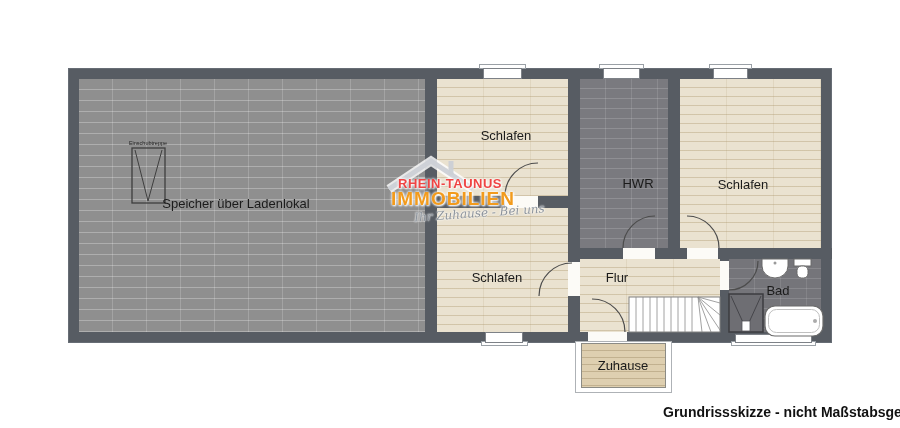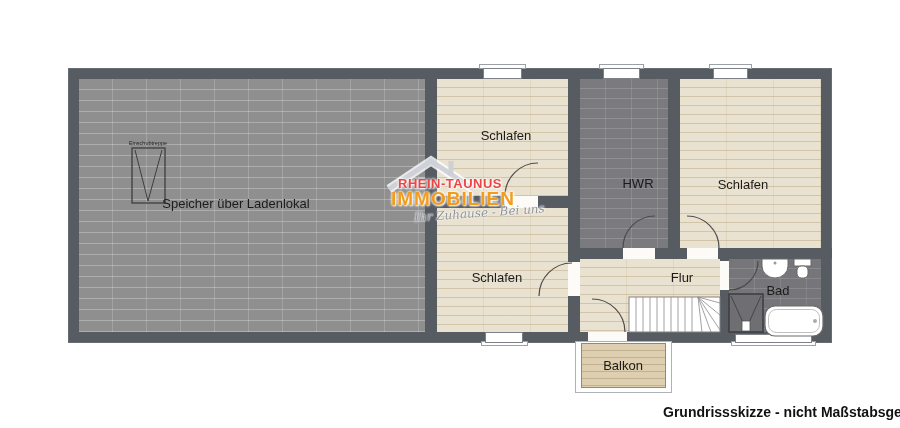--- a/index.html
+++ b/index.html
@@ -158,23 +158,23 @@
       <path d="M389,189 L431,161 L473,189" fill="none" stroke="#ccd0d6" stroke-width="5" opacity="0.95"></path>
       <line x1="451" y1="175" x2="451" y2="161" stroke="#ccd0d6" stroke-width="5" opacity="0.95"></line>
     </g>
   </svg>
 
   <div class="abs room-label" style="left:236px;top:191px;margin-top:12px;">Speicher über Ladenlokal</div>
   <div class="abs room-label" style="left:506px;top:135px;">Schlafen</div>
   <div class="abs room-label" style="left:630px;top:183px;margin-left:8px;">HWR</div>
   <div class="abs room-label" style="left:743px;top:184px;">Schlafen</div>
   <div class="abs room-label" style="left:497px;top:277px;">Schlafen</div>
-  <div class="abs room-label" style="left:682px;top:277px;">Flur</div>
+  <div class="abs room-label" style="left:617px;top:277px;">Flur</div>
   <div class="abs room-label" style="left:778px;top:290px;text-align:center;">Bad</div>
-  <div class="abs room-label" style="left:623px;top:365px;">Balkon</div>
+  <div class="abs room-label" style="left:623px;top:365px;">Zuhause</div>
   <div class="abs tiny-label" style="left:148px;top:143px;">Einschubtreppe</div>
 
   <div class="abs logo-top" style="left:398px;top:176px;">RHEIN-TAUNUS</div>
   <div class="abs logo-main" style="left:391px;top:188px;text-align:center;">IMMOBILIEN</div>
   <div class="abs logo-tag" style="left:414px;top:206px;">Ihr Zuhause - Bei uns</div>
 
   <div class="abs disclaimer" style="left:663px;top:404px;">Grundrissskizze - nicht Maßstabsgetreu!</div>
 
 </div>
 

